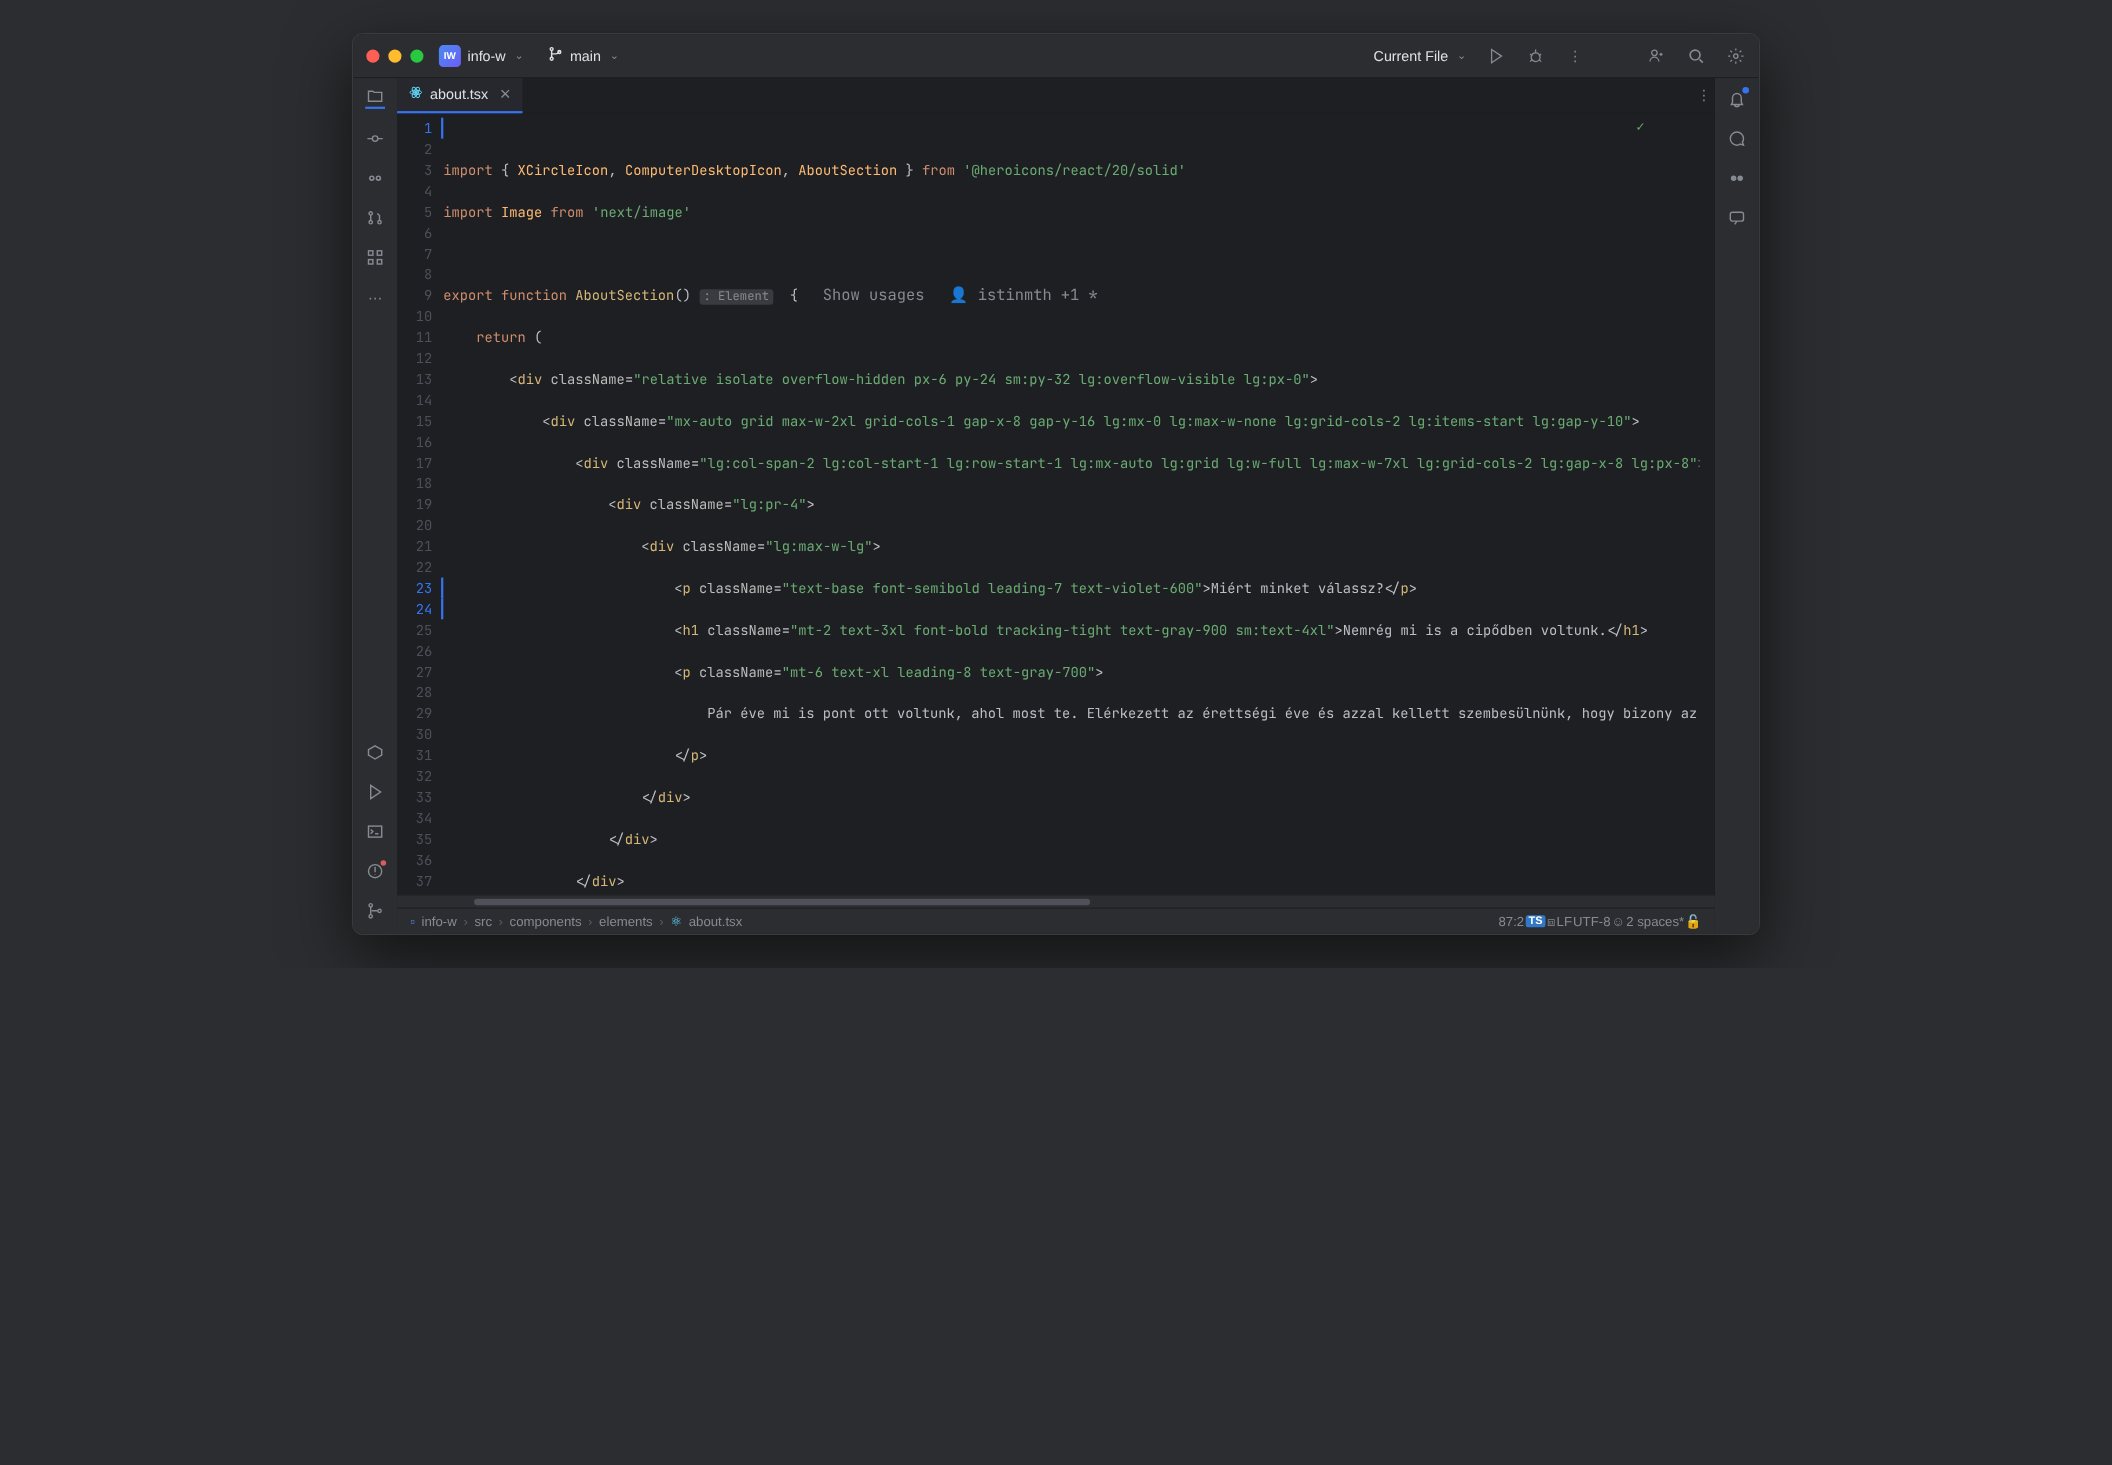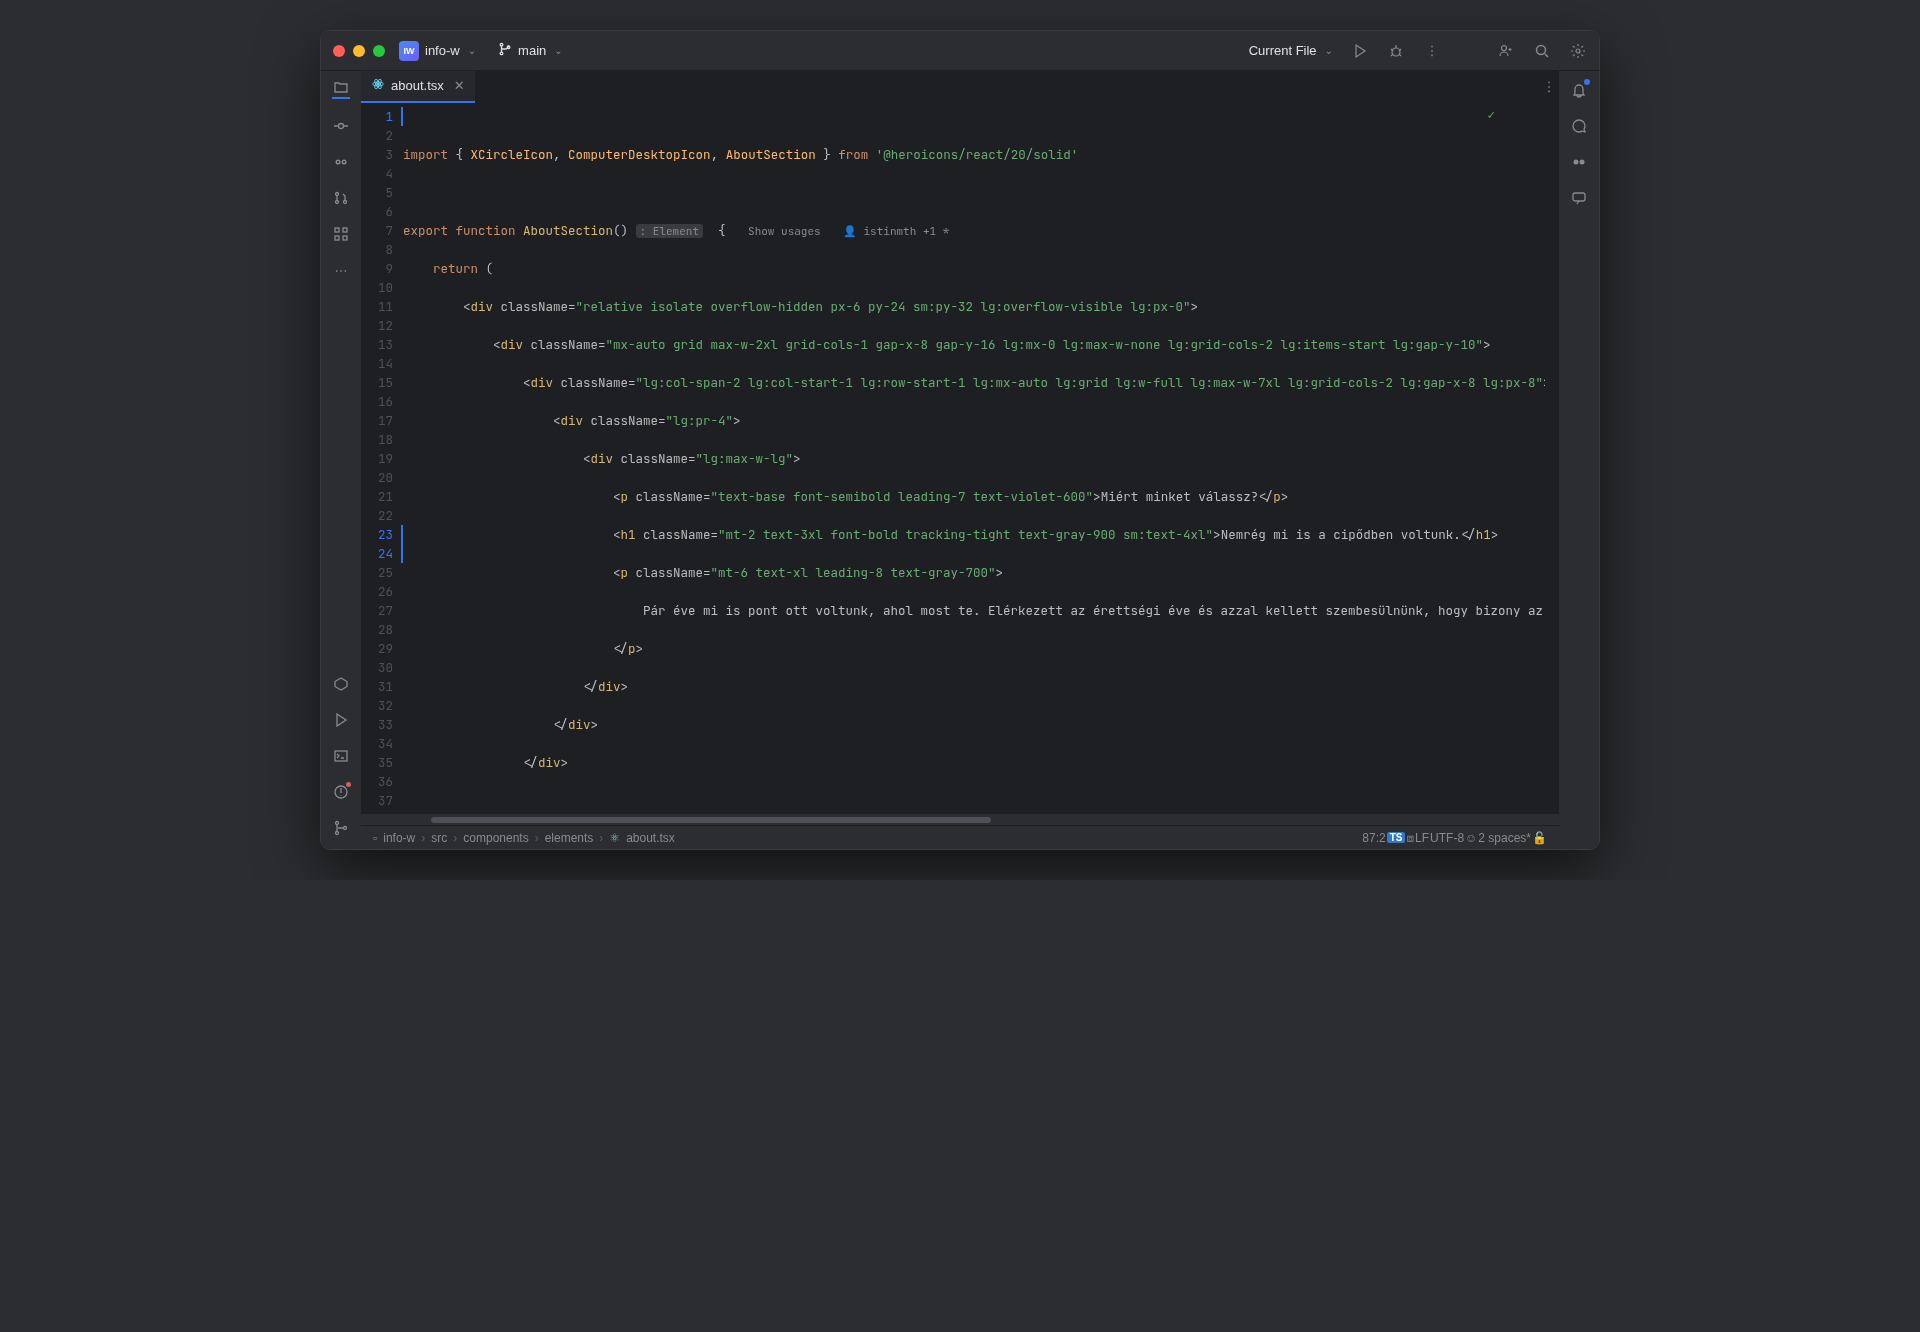--- a/index.html
+++ b/index.html
@@ -65,21 +65,21 @@
   .gutter .mod { color: #3574f0; border-right: 2px solid #3574f0; margin-right: -10px; padding-right: 8px; }
   .code { flex: 1; padding-top: 4px; white-space: pre; overflow: hidden; color: #bcbec4; position: relative; }
   .code-line { height: 19px; }
   .kw { color: #cf8e6d; }
   .cls { color: #fdba74; }
   .str { color: #6aab73; }
   .tag { color: #d5b778; }
   .attr { color: #bababa; }
   .pun { color: #bcbec4; }
   .hint { color: #868a91; font-size: 11px; background: #393b40; padding: 0 4px; border-radius: 3px; }
-  .inlay { color: #868a91; font-size: 11px; }
+  .inlay { color: #868a91; font-size: 14px; }
   .inspection-ok { color: #5fad65; position: absolute; top: 2px; right: 50px; }
   .scroll-right { width: 14px; background: #1e1f22; }
   .bottom-scroll { height: 12px; background: #2b2d30; border-top: 1px solid #1e1f22; position: relative; }
   .bottom-scroll .thumb { position: absolute; left: 70px; top: 3px; height: 6px; width: 560px; background: #4e5157; border-radius: 3px; }
   .breadcrumbs { height: 24px; background: #2b2d30; display: flex; align-items: center; padding: 0 12px; gap: 6px; color: #868a91; font-size: 12px; border-top: 1px solid #1e1f22; }
   .breadcrumbs .sep { color: #5a5d63; }
   .proj-section { display: flex; align-items: center; gap: 6px; }
   .runconf { display: flex; align-items: center; gap: 6px; color: #dfe1e5; }
   .notif-dot { width: 6px; height: 6px; background: #3574f0; border-radius: 50%; position: absolute; top: -2px; right: -2px; }
   .rel { position: relative; }
@@ -277,20 +277,21 @@
             <div class="ln">32</div>
             <div class="ln">33</div>
             <div class="ln">34</div>
             <div class="ln">35</div>
             <div class="ln">36</div>
             <div class="ln">37</div>
         </div>
         <div class="code">
 <span class="inspection-ok">✓</span>
 <div class="code-line"><span class="kw">import</span> <span class="pun">{</span> <span class="cls">XCircleIcon</span><span class="pun">,</span> <span class="cls">ComputerDesktopIcon</span><span class="pun">,</span> <span class="cls">AboutSection</span> <span class="pun">}</span> <span class="kw">from</span> <span class="str">'@heroicons/react/20/solid'</span></div>
+<div class="code-line"><span class="kw">import</span> <span class="cls">Image</span> <span class="kw">from</span> <span class="str">'next/image'</span></div>
 <div class="code-line"></div>
 <div class="code-line"><span class="kw">export</span> <span class="kw">function</span> <span class="tag">AboutSection</span><span class="pun">()</span> <span class="hint">: Element</span>  <span class="pun">{</span>   <span class="inlay">Show usages</span>   <span class="inlay">👤 </span><span class="inlay">istinmth +1 *</span></div>
 <div class="code-line">    <span class="kw">return</span> <span class="pun">(</span></div>
 <div class="code-line">        <span class="pun">&lt;</span><span class="tag">div</span> <span class="attr">className</span><span class="pun">=</span><span class="str">"relative isolate overflow-hidden px-6 py-24 sm:py-32 lg:overflow-visible lg:px-0"</span><span class="pun">&gt;</span></div>
 <div class="code-line">            <span class="pun">&lt;</span><span class="tag">div</span> <span class="attr">className</span><span class="pun">=</span><span class="str">"mx-auto grid max-w-2xl grid-cols-1 gap-x-8 gap-y-16 lg:mx-0 lg:max-w-none lg:grid-cols-2 lg:items-start lg:gap-y-10"</span><span class="pun">&gt;</span></div>
 <div class="code-line">                <span class="pun">&lt;</span><span class="tag">div</span> <span class="attr">className</span><span class="pun">=</span><span class="str">"lg:col-span-2 lg:col-start-1 lg:row-start-1 lg:mx-auto lg:grid lg:w-full lg:max-w-7xl lg:grid-cols-2 lg:gap-x-8 lg:px-8"</span><span class="pun">&gt;</span></div>
 <div class="code-line">                    <span class="pun">&lt;</span><span class="tag">div</span> <span class="attr">className</span><span class="pun">=</span><span class="str">"lg:pr-4"</span><span class="pun">&gt;</span></div>
 <div class="code-line">                        <span class="pun">&lt;</span><span class="tag">div</span> <span class="attr">className</span><span class="pun">=</span><span class="str">"lg:max-w-lg"</span><span class="pun">&gt;</span></div>
 <div class="code-line">                            <span class="pun">&lt;</span><span class="tag">p</span> <span class="attr">className</span><span class="pun">=</span><span class="str">"text-base font-semibold leading-7 text-violet-600"</span><span class="pun">&gt;</span><span>Miért minket válassz?</span><span class="pun">&lt;/</span><span class="tag">p</span><span class="pun">&gt;</span></div>
 <div class="code-line">                            <span class="pun">&lt;</span><span class="tag">h1</span> <span class="attr">className</span><span class="pun">=</span><span class="str">"mt-2 text-3xl font-bold tracking-tight text-gray-900 sm:text-4xl"</span><span class="pun">&gt;</span><span>Nemrég mi is a cipődben voltunk.</span><span class="pun">&lt;/</span><span class="tag">h1</span><span class="pun">&gt;</span></div>

